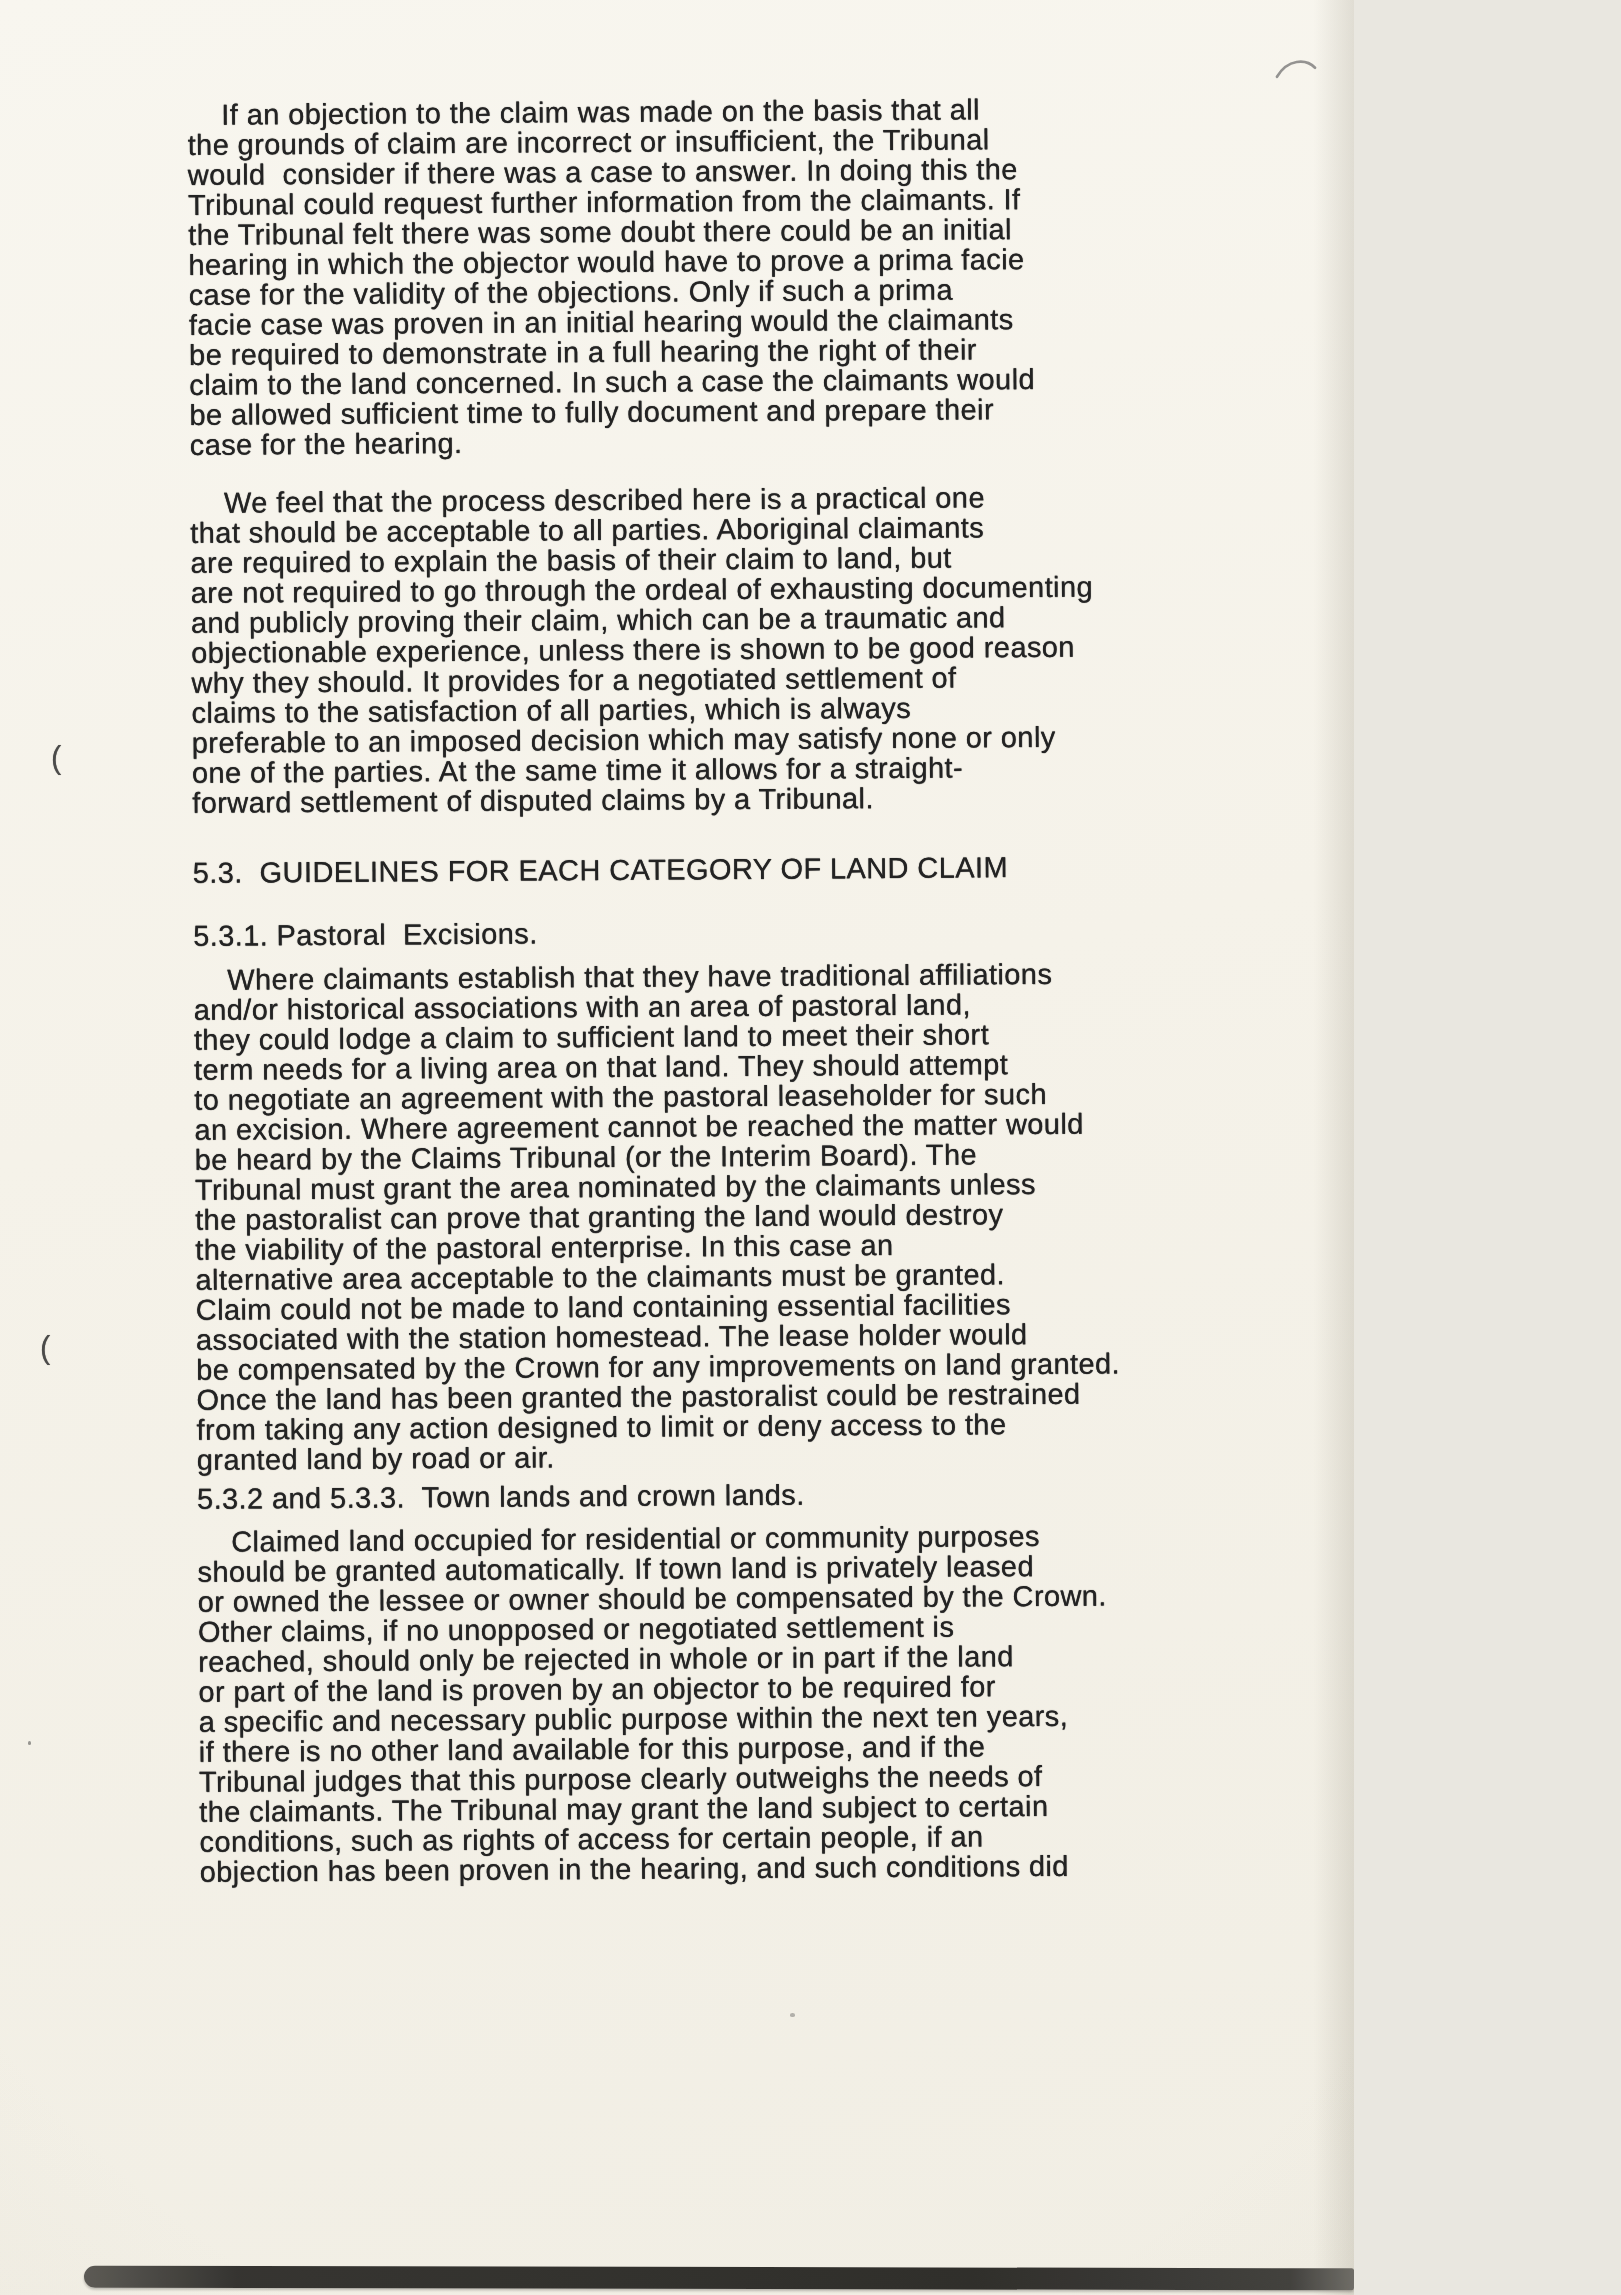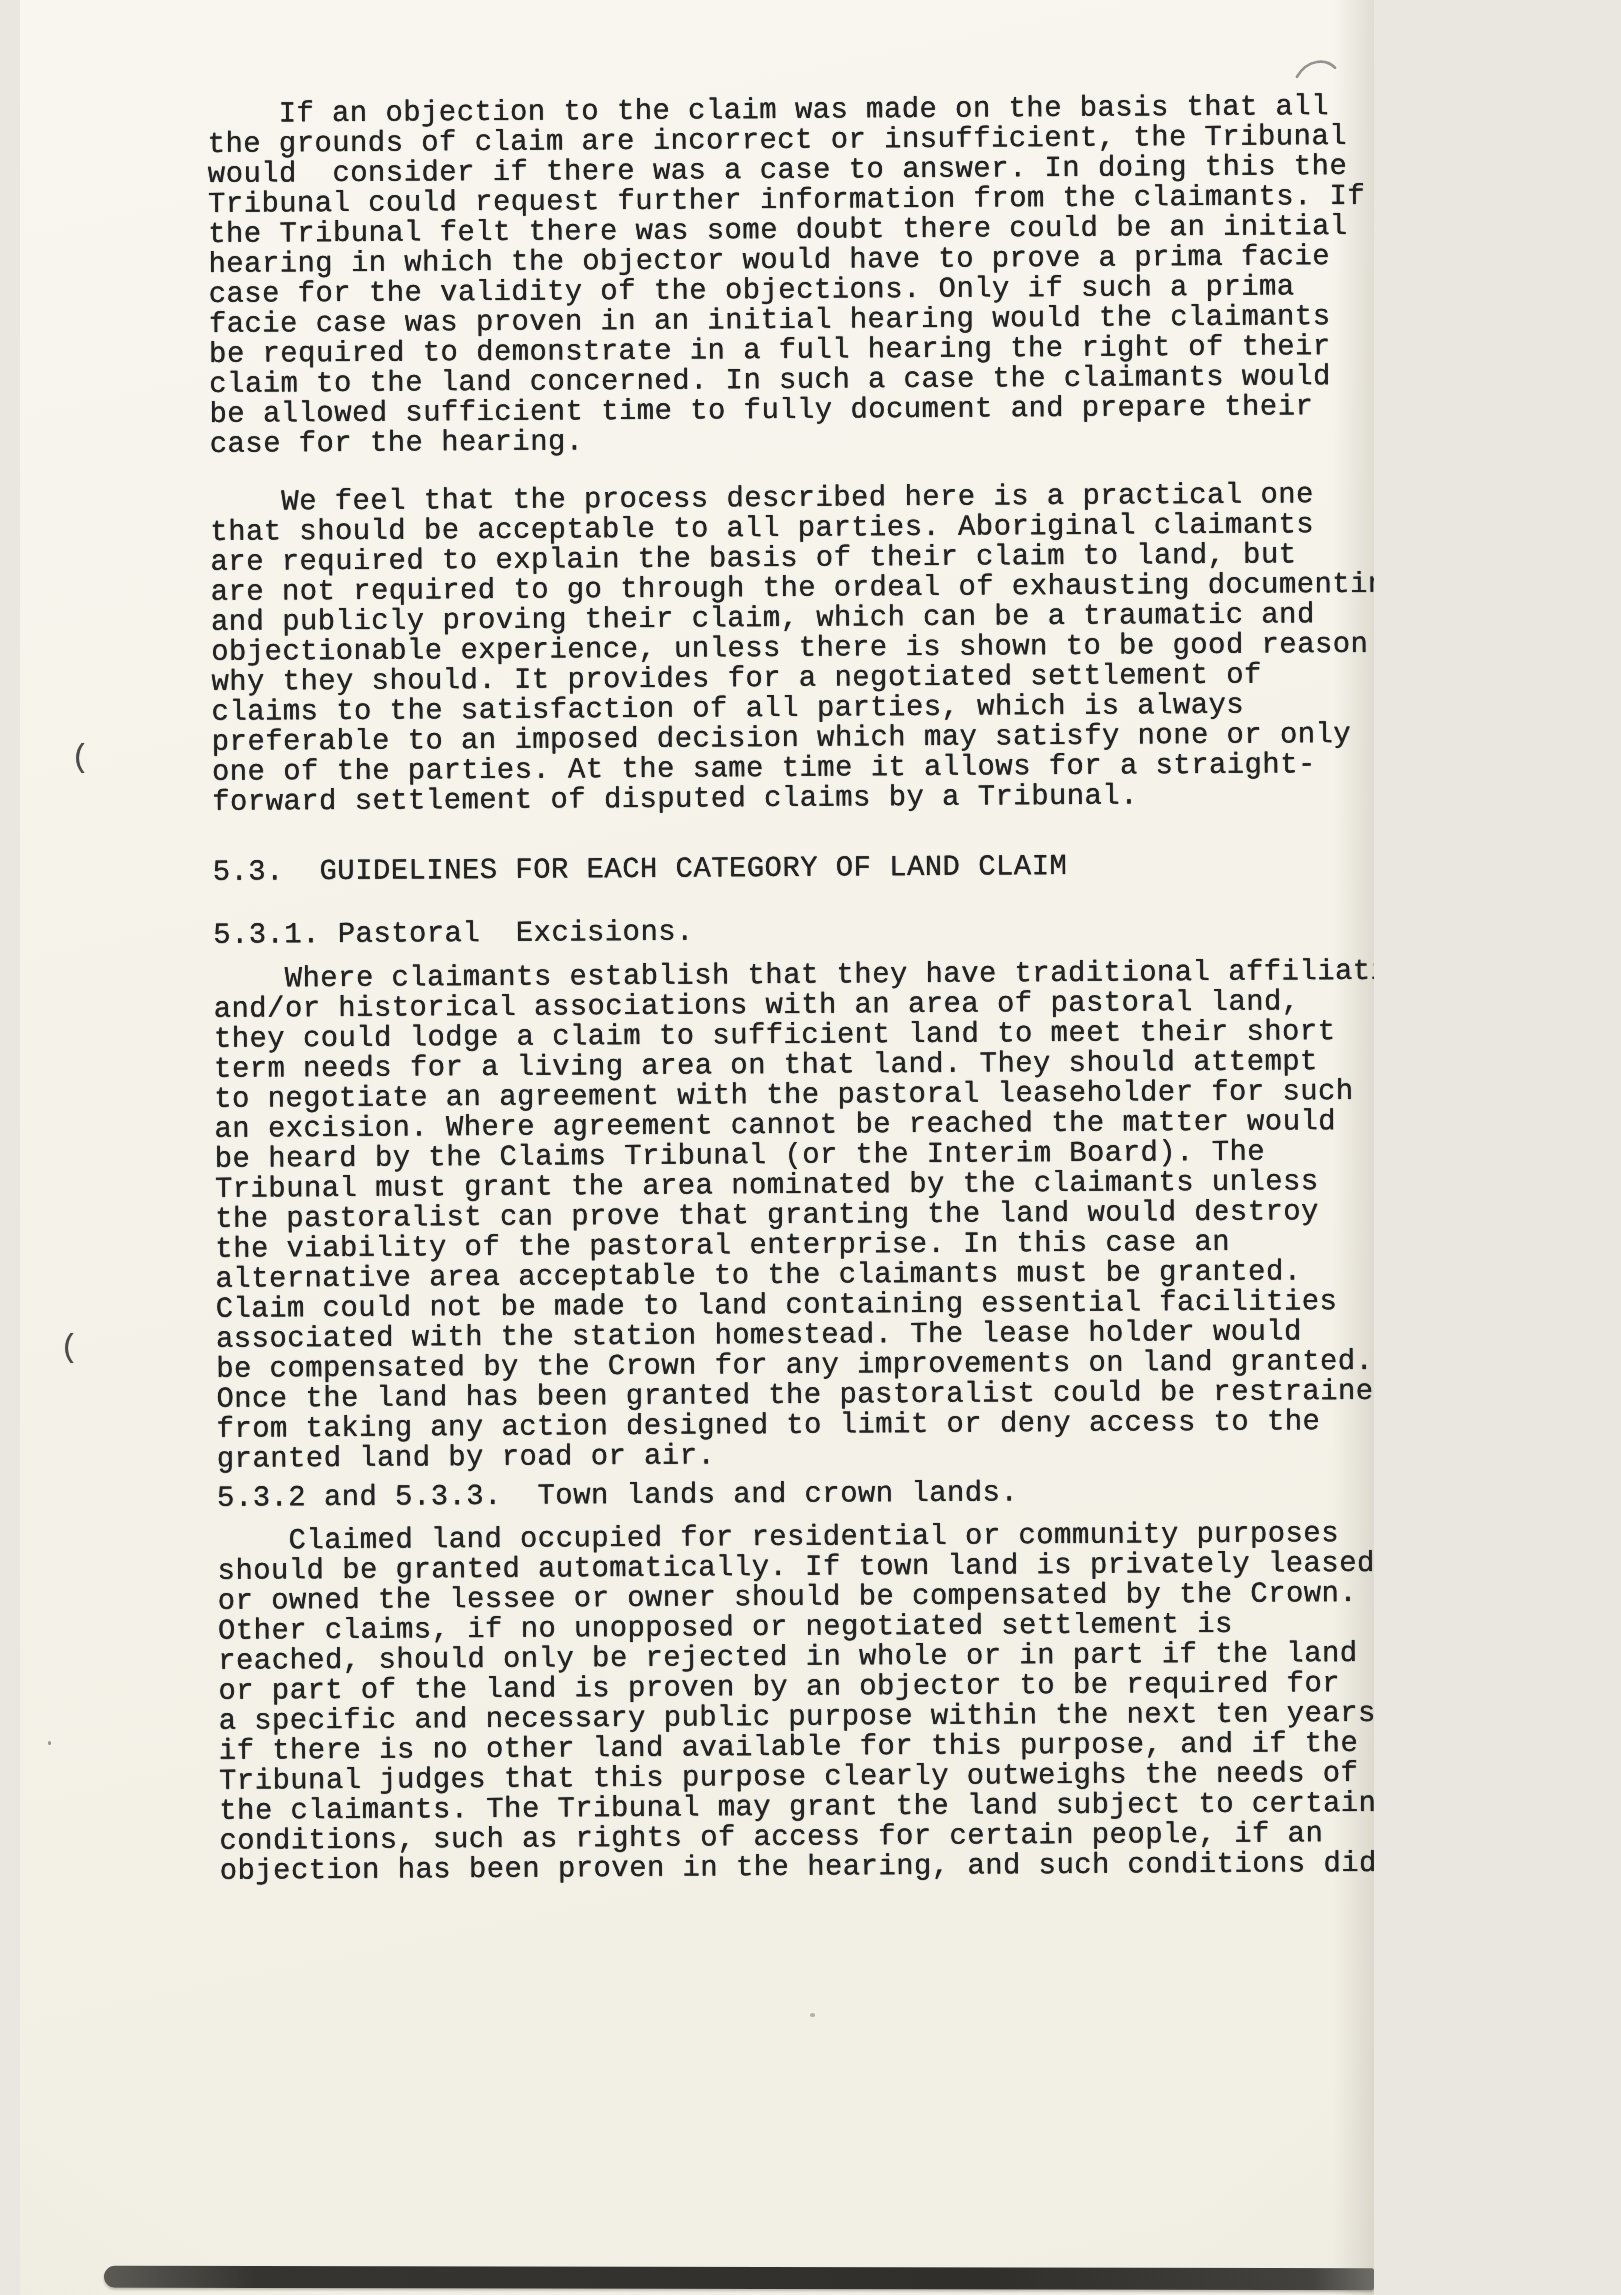--- a/index.html
+++ b/index.html
@@ -6,23 +6,22 @@
 
   .page {
     position: relative;
     width: 1354px;
     height: 2296px;
     overflow: hidden;
     background:
       radial-gradient(140% 120% at 50% 38%, rgba(255,255,255,0.0) 55%, rgba(158,150,128,0.16) 100%),
       linear-gradient(270deg, rgba(130,124,106,0.20), rgba(0,0,0,0) 3%),
       linear-gradient(168deg, #f8f6ef 0%, #f5f2e9 45%, #f1eee4 100%);
-    font-family: Liberation Mono, monospace;
+    font-family: Liberation Sans, sans-serif;
     color: #232323;
-    margin-left: 20px;
   }
 
   
   .text-area {
     position: absolute;
     left: 191px;
     top: 96px;
     width: 1387px;
     transform: rotate(-0.4deg);
     transform-origin: 40% 30%;

